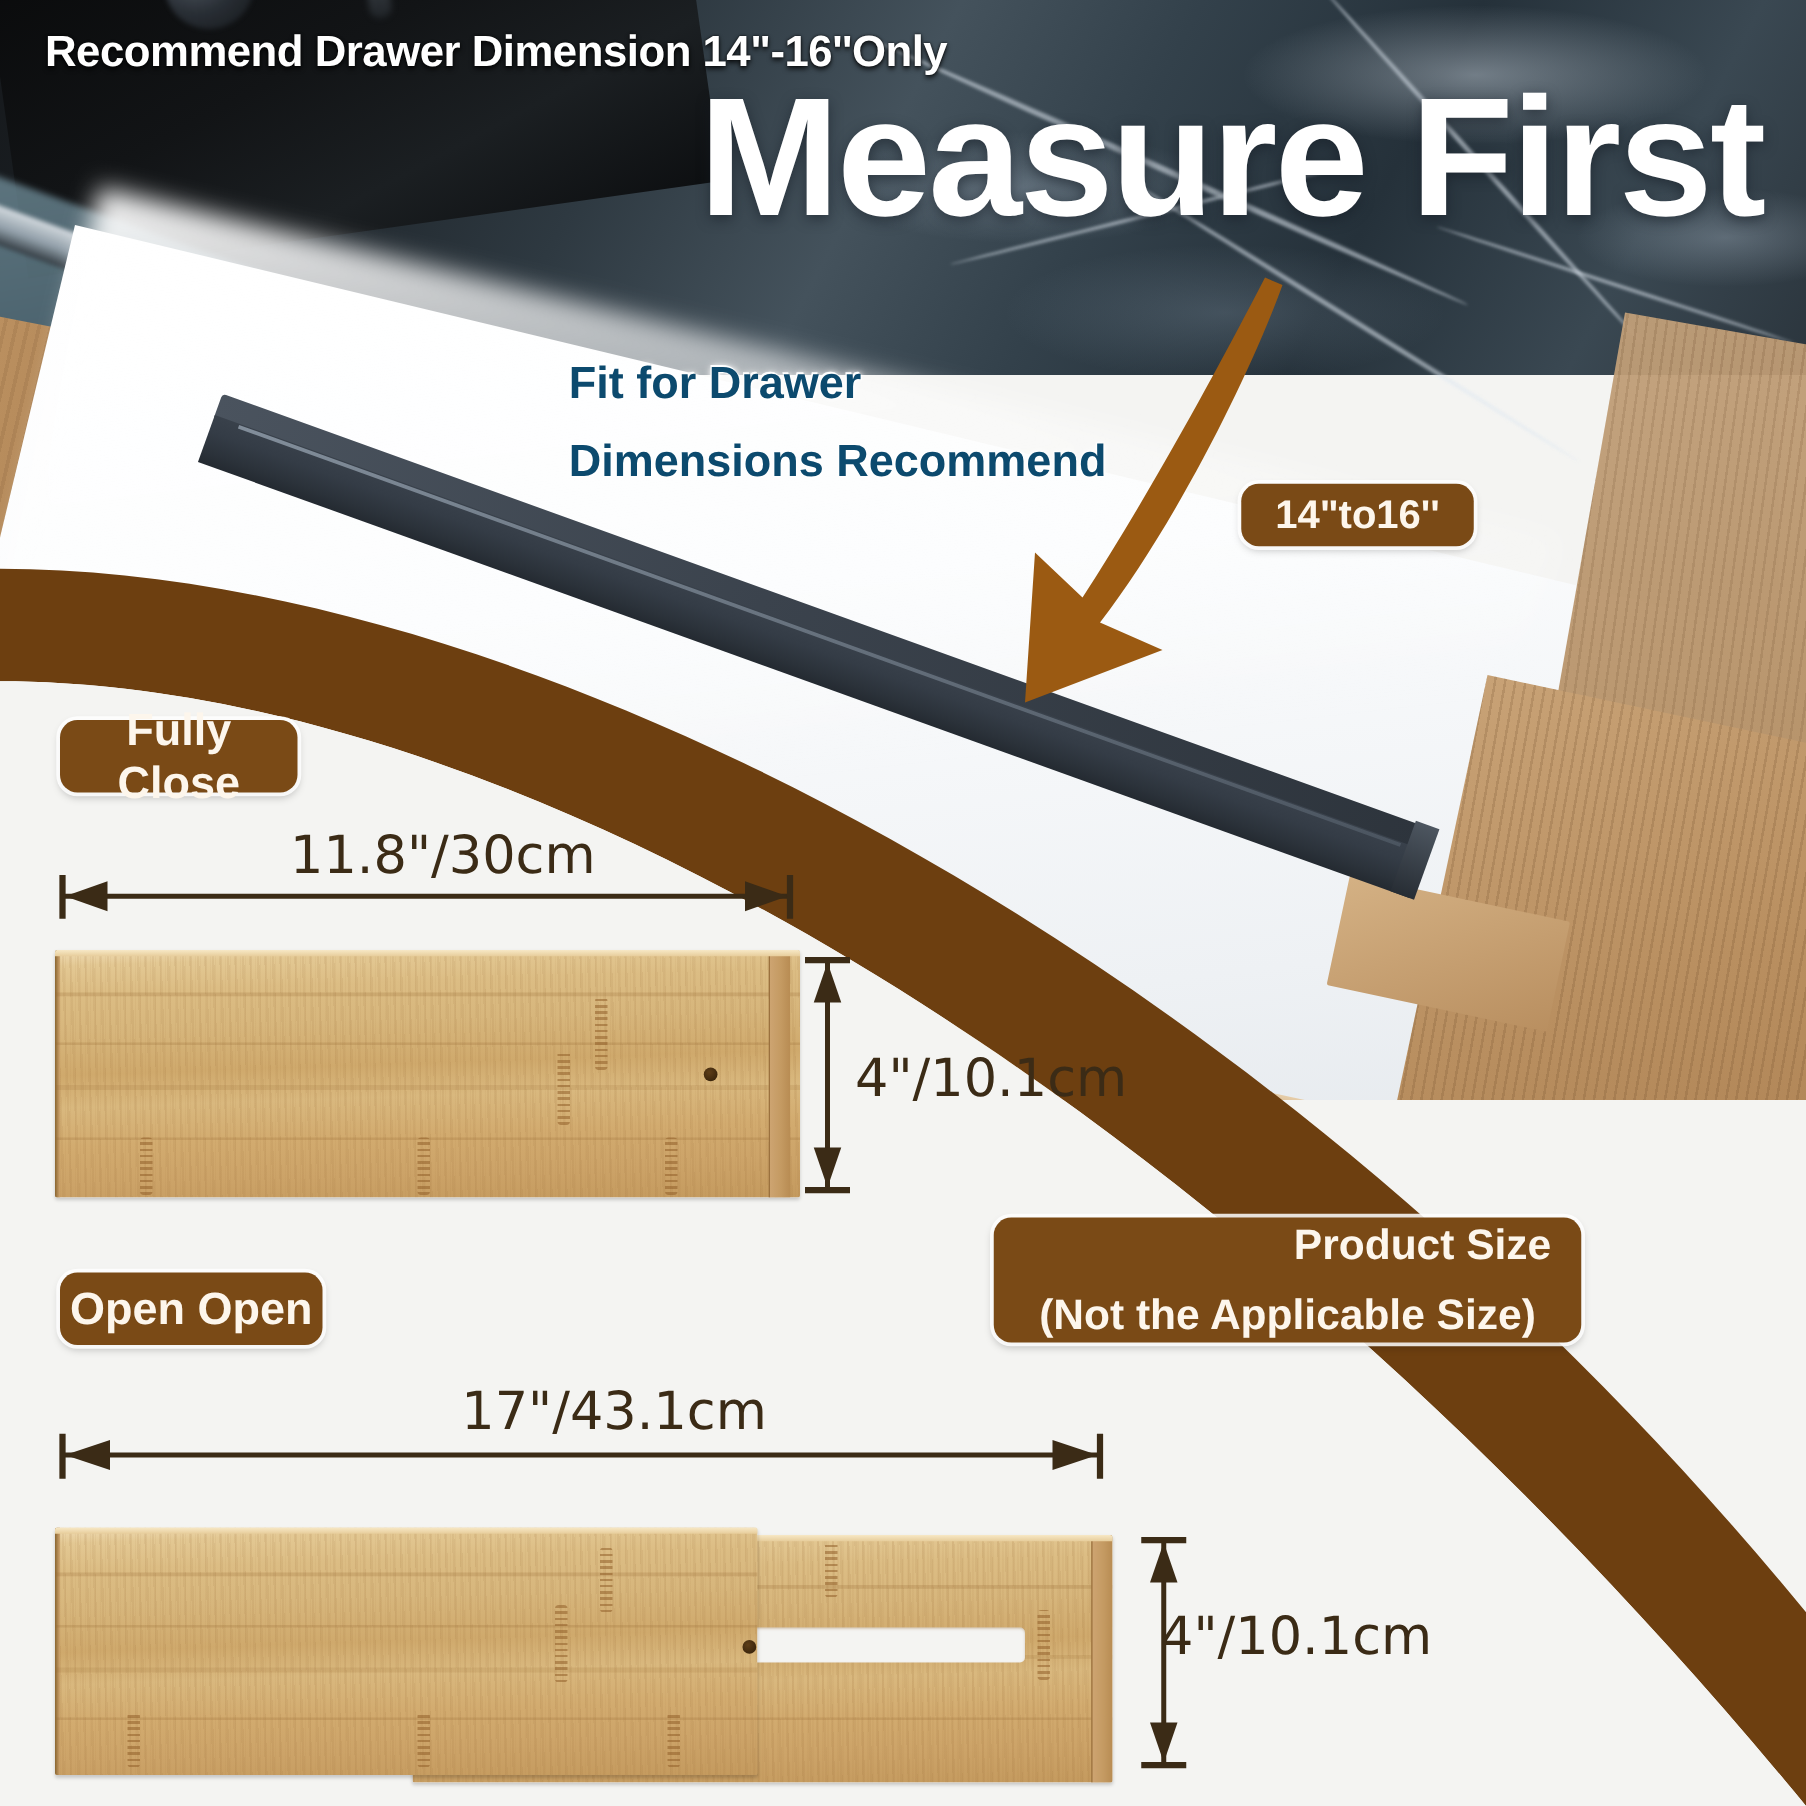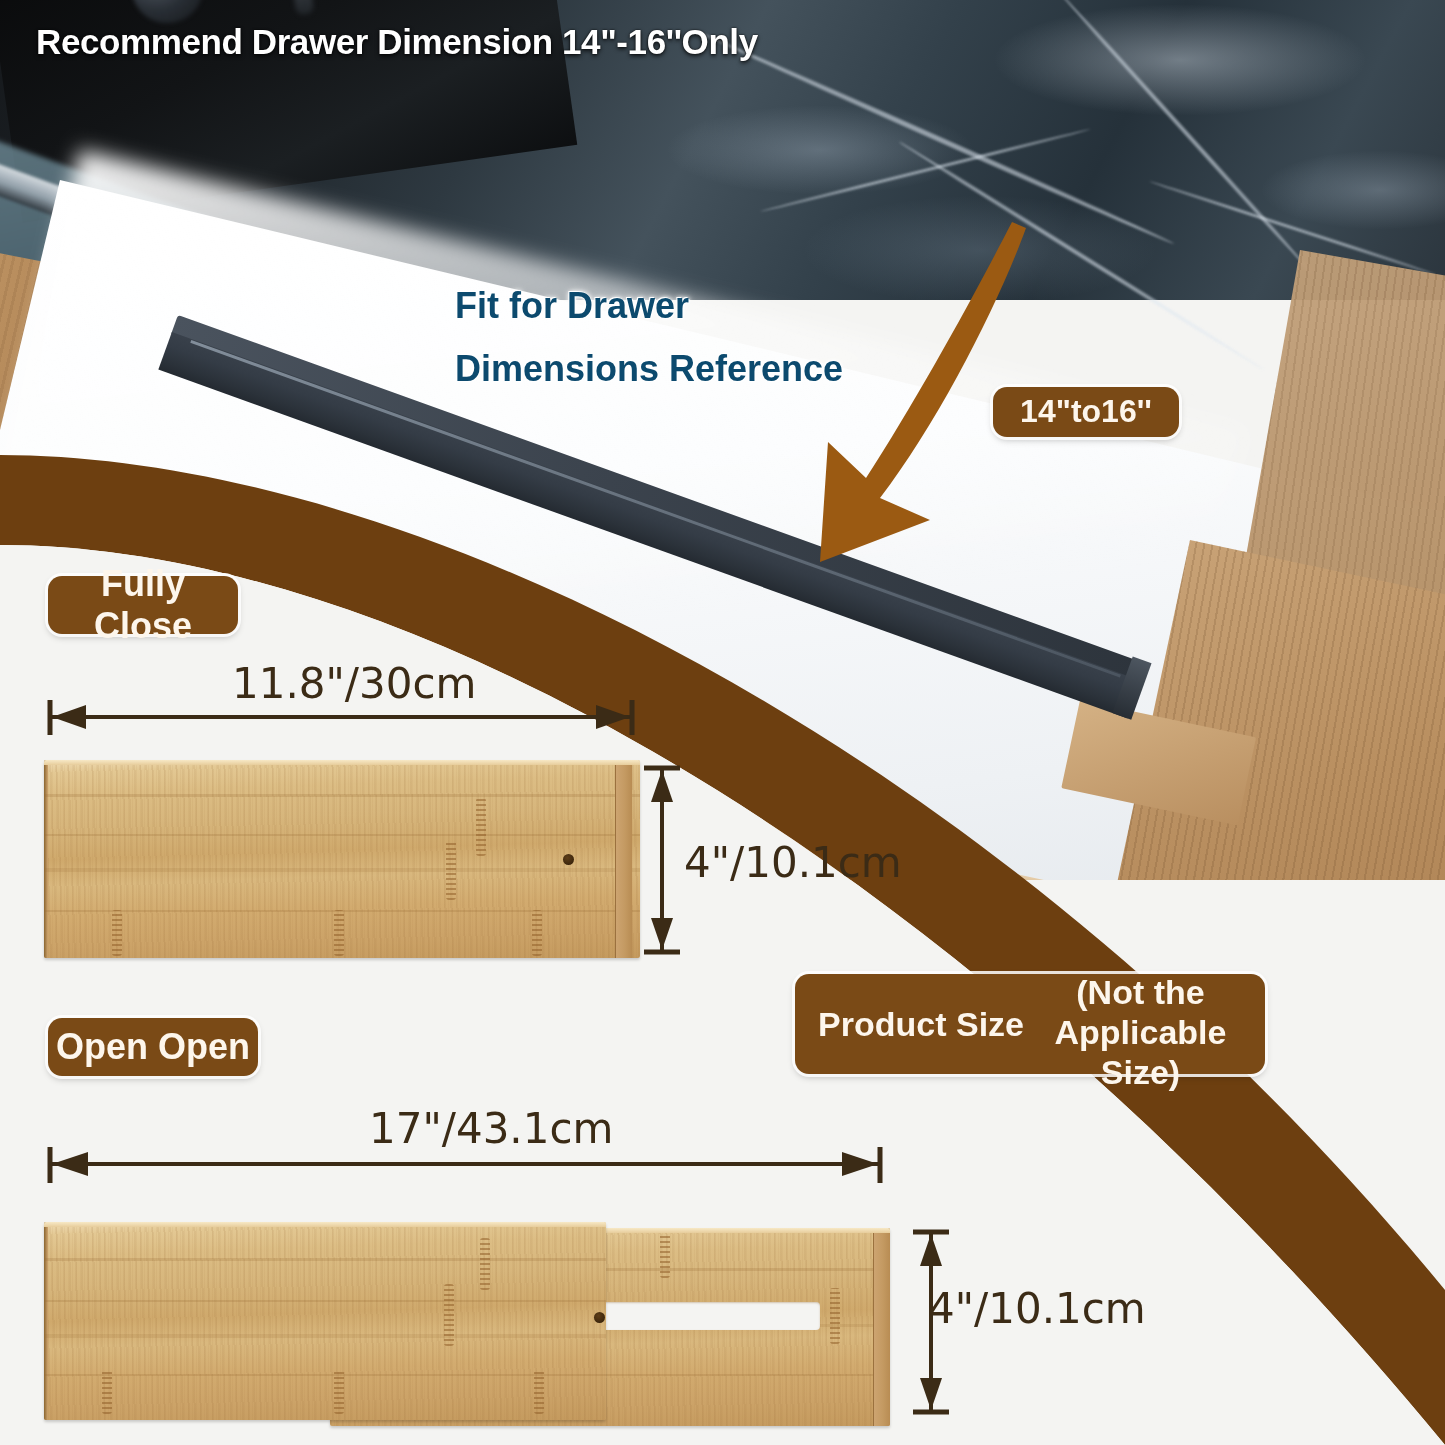--- a/index.html
+++ b/index.html
@@ -161,21 +161,21 @@
     border-radius:14px;
     display:flex;align-items:center;justify-content:center;
     box-shadow:0 0 0 3px rgba(255,255,255,.85), 0 3px 7px rgba(0,0,0,.25);
     text-align:center;
     line-height:1.18;
   }
   .badge.b-range{left:993px;top:387px;width:186px;height:50px;font-size:32px;}
   .badge.b-close{left:48px;top:576px;width:190px;height:58px;font-size:36px;}
   .badge.b-open {left:48px;top:1018px;width:210px;height:58px;font-size:36px;}
   .badge.b-prod {left:795px;top:974px;width:470px;height:100px;font-size:34px;
-                 flex-direction:row;padding:0 16px;box-sizing:border-box;}
+                 flex-direction:column;padding:0 16px;box-sizing:border-box;}
   .badge.b-prod .ln1{width:100%;text-align:right;padding-right:8px;box-sizing:border-box;}
   .badge.b-prod .ln2{width:100%;text-align:center;margin-top:16px;}
 
   .dimlabel{
     position:absolute;color:#3b2b16;font-size:42px;font-weight:normal;
     font-family:"DejaVu Sans",sans-serif;
     white-space:nowrap;
   }
   .dim-top-w{left:232px;top:659px;}
   .dim-top-h{left:684px;top:838px;}
@@ -273,22 +273,23 @@
 
     <g>
       <path d="M1026,228
                C1000,300 940,420 880,498
                L930,520 L820,562 L828,442 L866,478
                C918,398 976,292 1012,222 Z" fill="#9b5a12"></path>
     </g>
   </svg>
 
   <div class="kicker">Recommend Drawer Dimension 14"-16''Only</div>
+  <div class="bigtitle">Measure First</div>
   <div class="fitline l1">Fit for Drawer</div>
-  <div class="fitline l2">Dimensions Reference</div>
+  <div class="fitline l2">Dimensions Recommend</div>
   <div class="badge b-range">14"to16''</div>
 
   <div class="badge b-close">Fully Close</div>
   <div class="dimlabel dim-top-w">11.8"/30cm</div>
   <div class="dimlabel dim-top-h">4"/10.1cm</div>
 
   <div class="board" style="left:44px;top:760px;width:596px;height:198px;">
     <div class="leftedge"></div>
     <div class="grain" style="left:0;top:34px;width:100%;height:3px;"></div>
     <div class="grain" style="left:0;top:74px;width:100%;height:2px;"></div>

